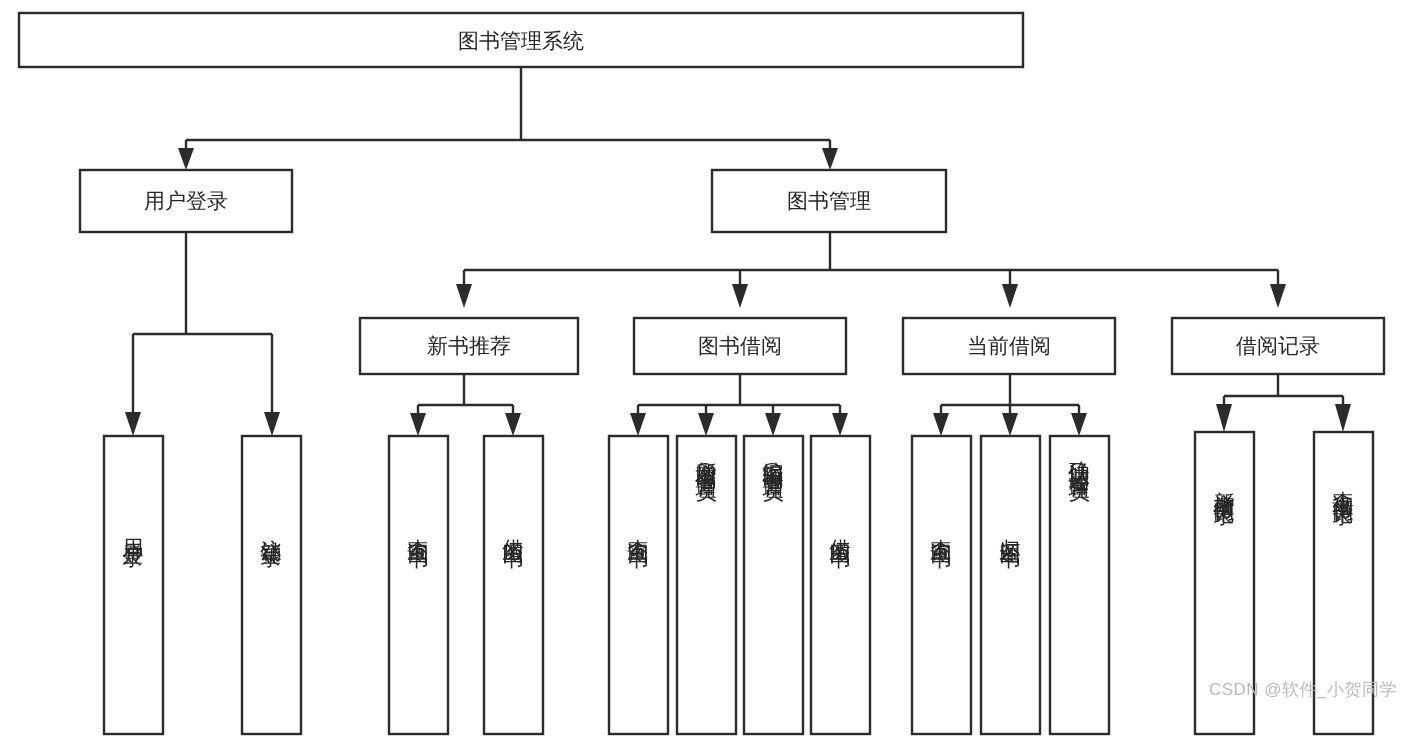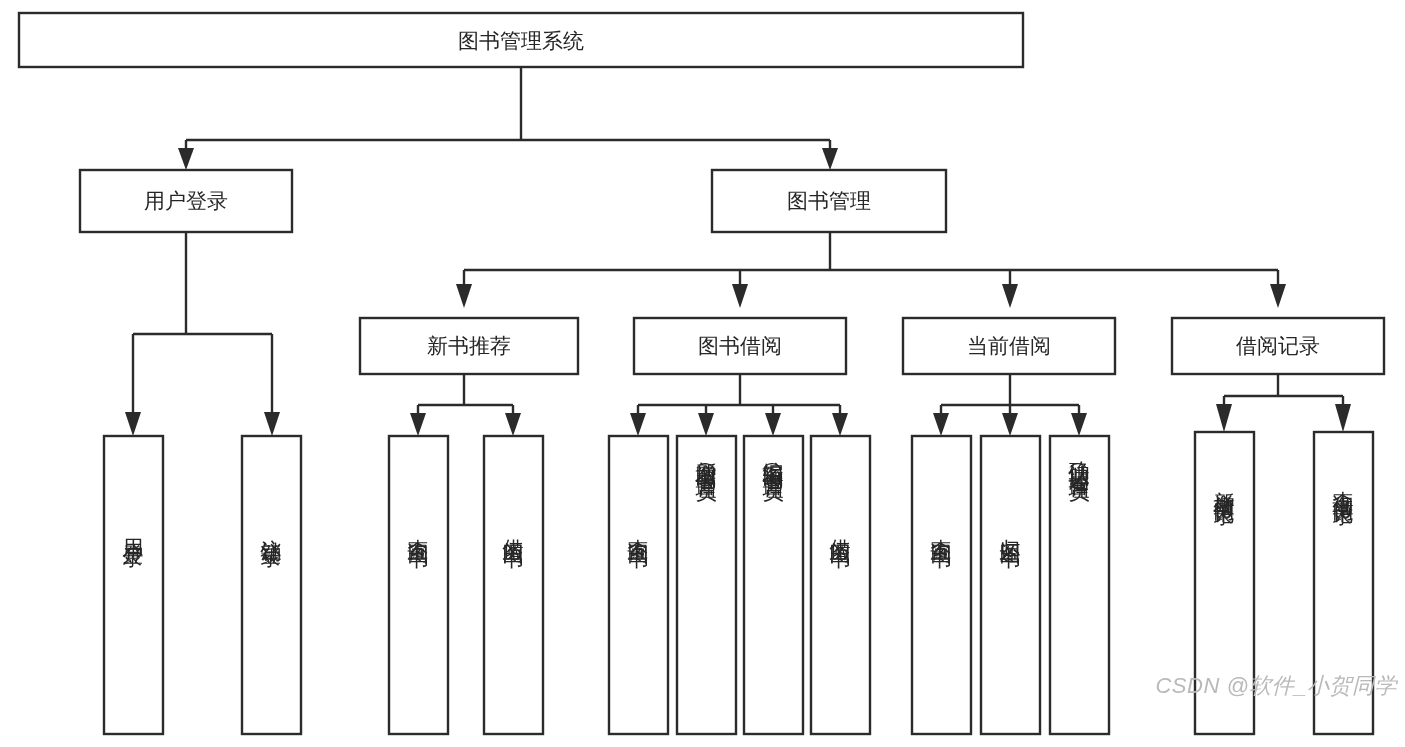--- a/index.html
+++ b/index.html
@@ -64,25 +64,24 @@
     line-height: 1.0;
     letter-spacing: 3px;
     color: #262626;
     white-space: nowrap;
   }
   .watermark {
     position: absolute;
     right: 8px;
     bottom: 4px;
     font-family: "Liberation Sans", "DejaVu Sans", sans-serif;
-    font-size: 22px;
+    font-size: 17px;
     color: #b9b9b9;
     letter-spacing: 0.5px;
     white-space: nowrap;
-    font-style: italic;
   }
 </style>
 </head>
 <body>
 
 <div id="diagram-root">
 
   <svg id="flow-svg" viewBox="0 0 1405 747">
 
     <g>

